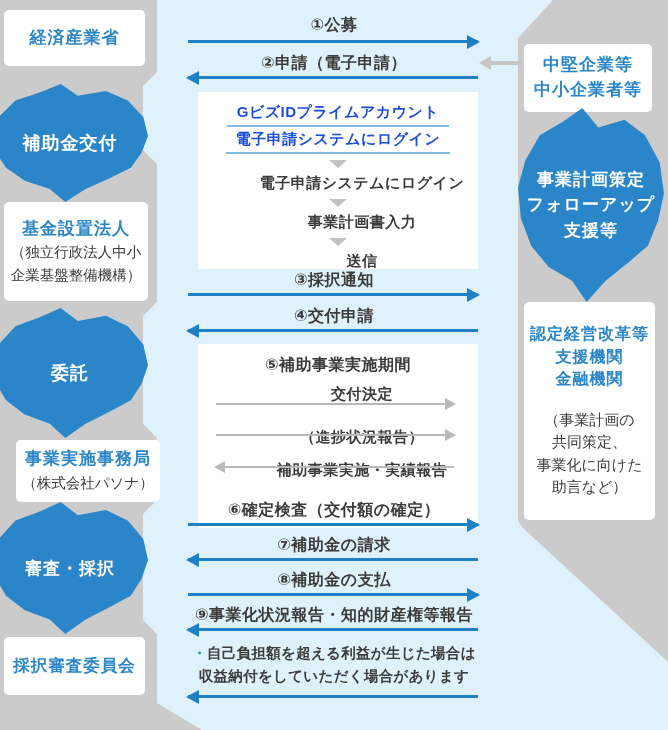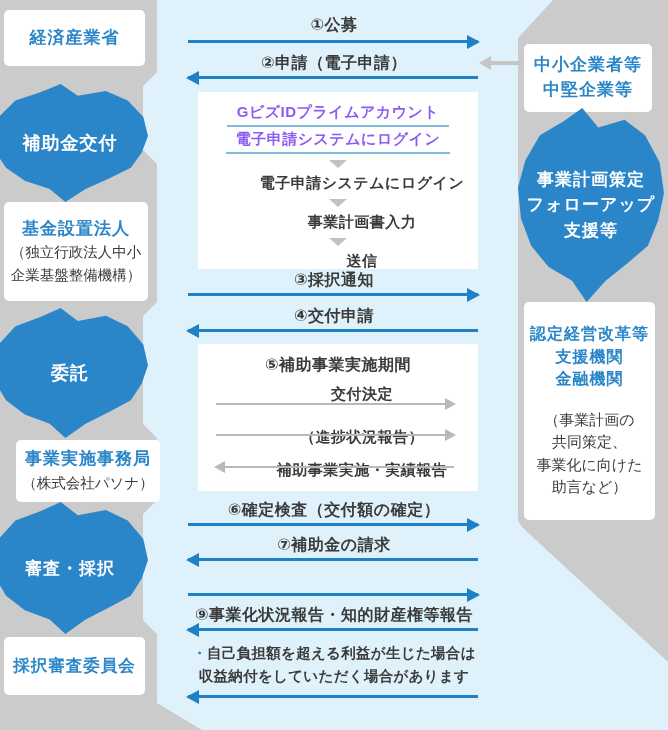--- a/index.html
+++ b/index.html
@@ -52,21 +52,21 @@
   }
   
   .conn{position:absolute;left:482px;top:61px;width:40px;height:4px;background:#c6c6c6;z-index:1;}
   .conn::before{
     content:"";position:absolute;left:-3px;top:50%;transform:translateY(-50%);
     border-right:12px solid #c6c6c6;border-top:7px solid transparent;border-bottom:7px solid transparent;
   }
   
   .panel{position:absolute;left:198px;width:280px;background:#fff;z-index:3;text-align:center;}
   .acct{
-    display:inline-block;color:#8b5cf6;font-weight:bold;font-size:15px;letter-spacing:0.5px;
+    display:inline-block;color:#1d4ed8;font-weight:bold;font-size:15px;letter-spacing:0.5px;
     border-bottom:2px solid #82bbe1;padding:0 10px 3px;margin:0 auto;white-space:nowrap;
   }
   .chev{width:0;height:0;border-left:9px solid transparent;border-right:9px solid transparent;border-top:8px solid #c2c2c2;margin:6px auto;}
   .prow{color:#3b3b3b;font-weight:bold;font-size:15px;letter-spacing:0.5px;padding-left:48px;}
   .ptitle{color:#3b3b3b;font-weight:bold;font-size:16px;letter-spacing:0.5px;}
   .note-line{
     position:absolute;left:184px;width:300px;text-align:center;z-index:4;
     color:#3b3b3b;font-weight:bold;font-size:14.5px;letter-spacing:0.3px;white-space:nowrap;
   }
   .bullet{color:#2a86c8;font-weight:bold;}
@@ -108,22 +108,22 @@
 
   <div class="badge" style="left:-8px;top:502px;width:156px;height:132px;font-size:17px;">
     <div>審査・採択</div>
   </div>
 
   <div class="wbox" style="left:4px;top:637px;width:141px;height:58px;">
     <div class="t" style="font-size:16.5px;">採択審査委員会</div>
   </div>
 
   <div class="wbox" style="left:524px;top:44px;width:128px;height:68px;">
+    <div class="t">中堅企業等</div>
     <div class="t">中小企業者等</div>
-    <div class="t">中堅企業等</div>
   </div>
 
   <div class="badge" style="left:518px;top:108px;width:146px;height:194px;font-size:17px;line-height:1.5;">
     <div>事業計画策定</div>
     <div>フォローアップ</div>
     <div>支援等</div>
   </div>
 
   <div class="wbox" style="left:524px;top:302px;width:131px;height:218px;">
     <div class="t" style="font-size:16px;line-height:1.4;">認定経営改革等</div>
@@ -151,36 +151,37 @@
     <div class="chev"></div>
     <div class="prow">送信</div>
   </div>
 
   <div class="lbl" style="top:270px;">③採択通知</div>
   <div class="barrow right" style="top:293px;"></div>
 
   <div class="lbl" style="top:306px;">④交付申請</div>
   <div class="barrow left" style="top:329px;"></div>
 
-  <div class="panel" style="top:344px;height:147px;text-align:center;">
+  <div class="panel" style="top:344px;height:184px;text-align:center;">
     <div class="ptitle" style="margin-top:11px;">⑤補助事業実施期間</div>
     <div class="prow" style="margin-top:9px;">交付決定</div>
     <div class="prow" style="margin-top:24px;">（進捗状況報告）</div>
     <div class="prow" style="margin-top:14px;">補助事業実施・実績報告</div>
   </div>
   <div class="garrow right" style="left:216px;top:403px;width:238px;"></div>
   <div class="garrow right" style="left:216px;top:434px;width:238px;"></div>
   <div class="garrow left" style="left:216px;top:466px;width:238px;"></div>
 
   <div class="lbl" style="top:500px;">⑥確定検査（交付額の確定）</div>
   <div class="barrow right" style="top:523px;"></div>
 
   <div class="lbl" style="top:535px;">⑦補助金の請求</div>
   <div class="barrow left" style="top:558px;"></div>
 
+  <div class="lbl" style="top:570px;">⑧補助金の支払</div>
   <div class="barrow right" style="top:593px;"></div>
 
   <div class="lbl" style="top:605px;">⑨事業化状況報告・知的財産権等報告</div>
   <div class="barrow left" style="top:628px;"></div>
 
   <div class="note-line" style="top:644px;"><span class="bullet">・</span><span>自己負担額を超える利益が生じた場合は</span></div>
   <div class="note-line" style="top:667px;"><span>収益納付をしていただく場合があります</span></div>
 
   <div class="barrow left" style="top:695px;"></div>
 

